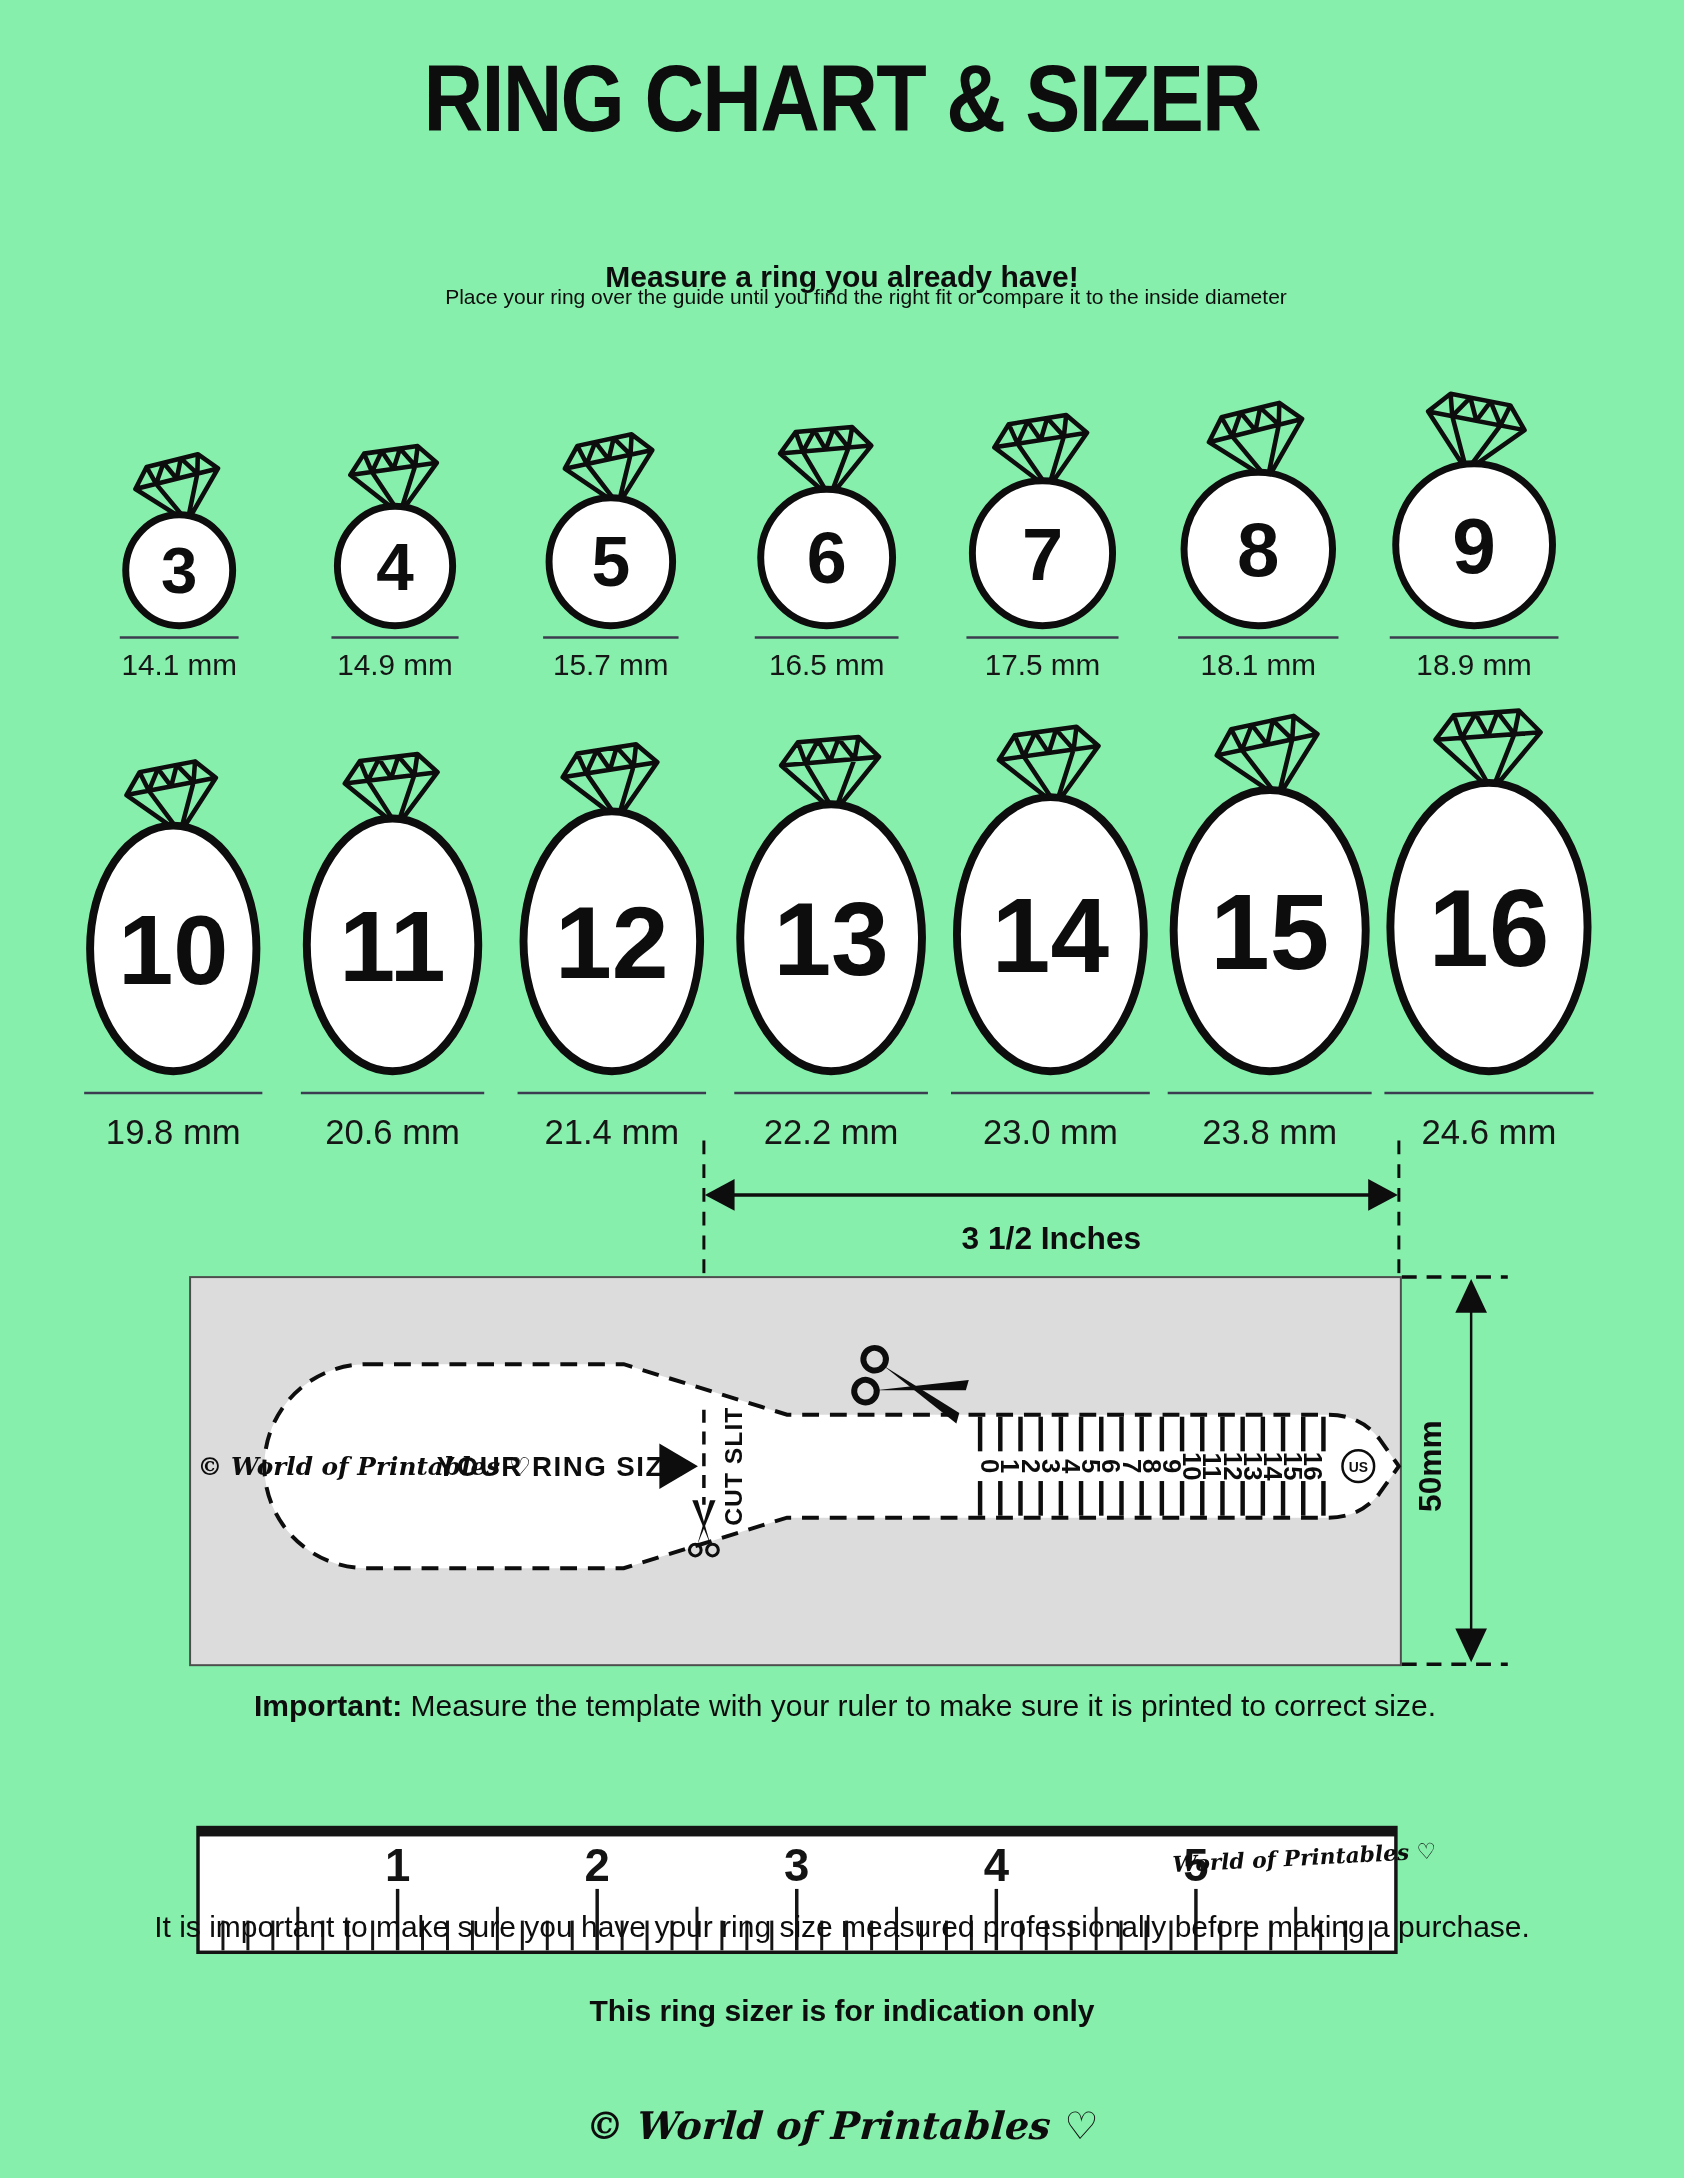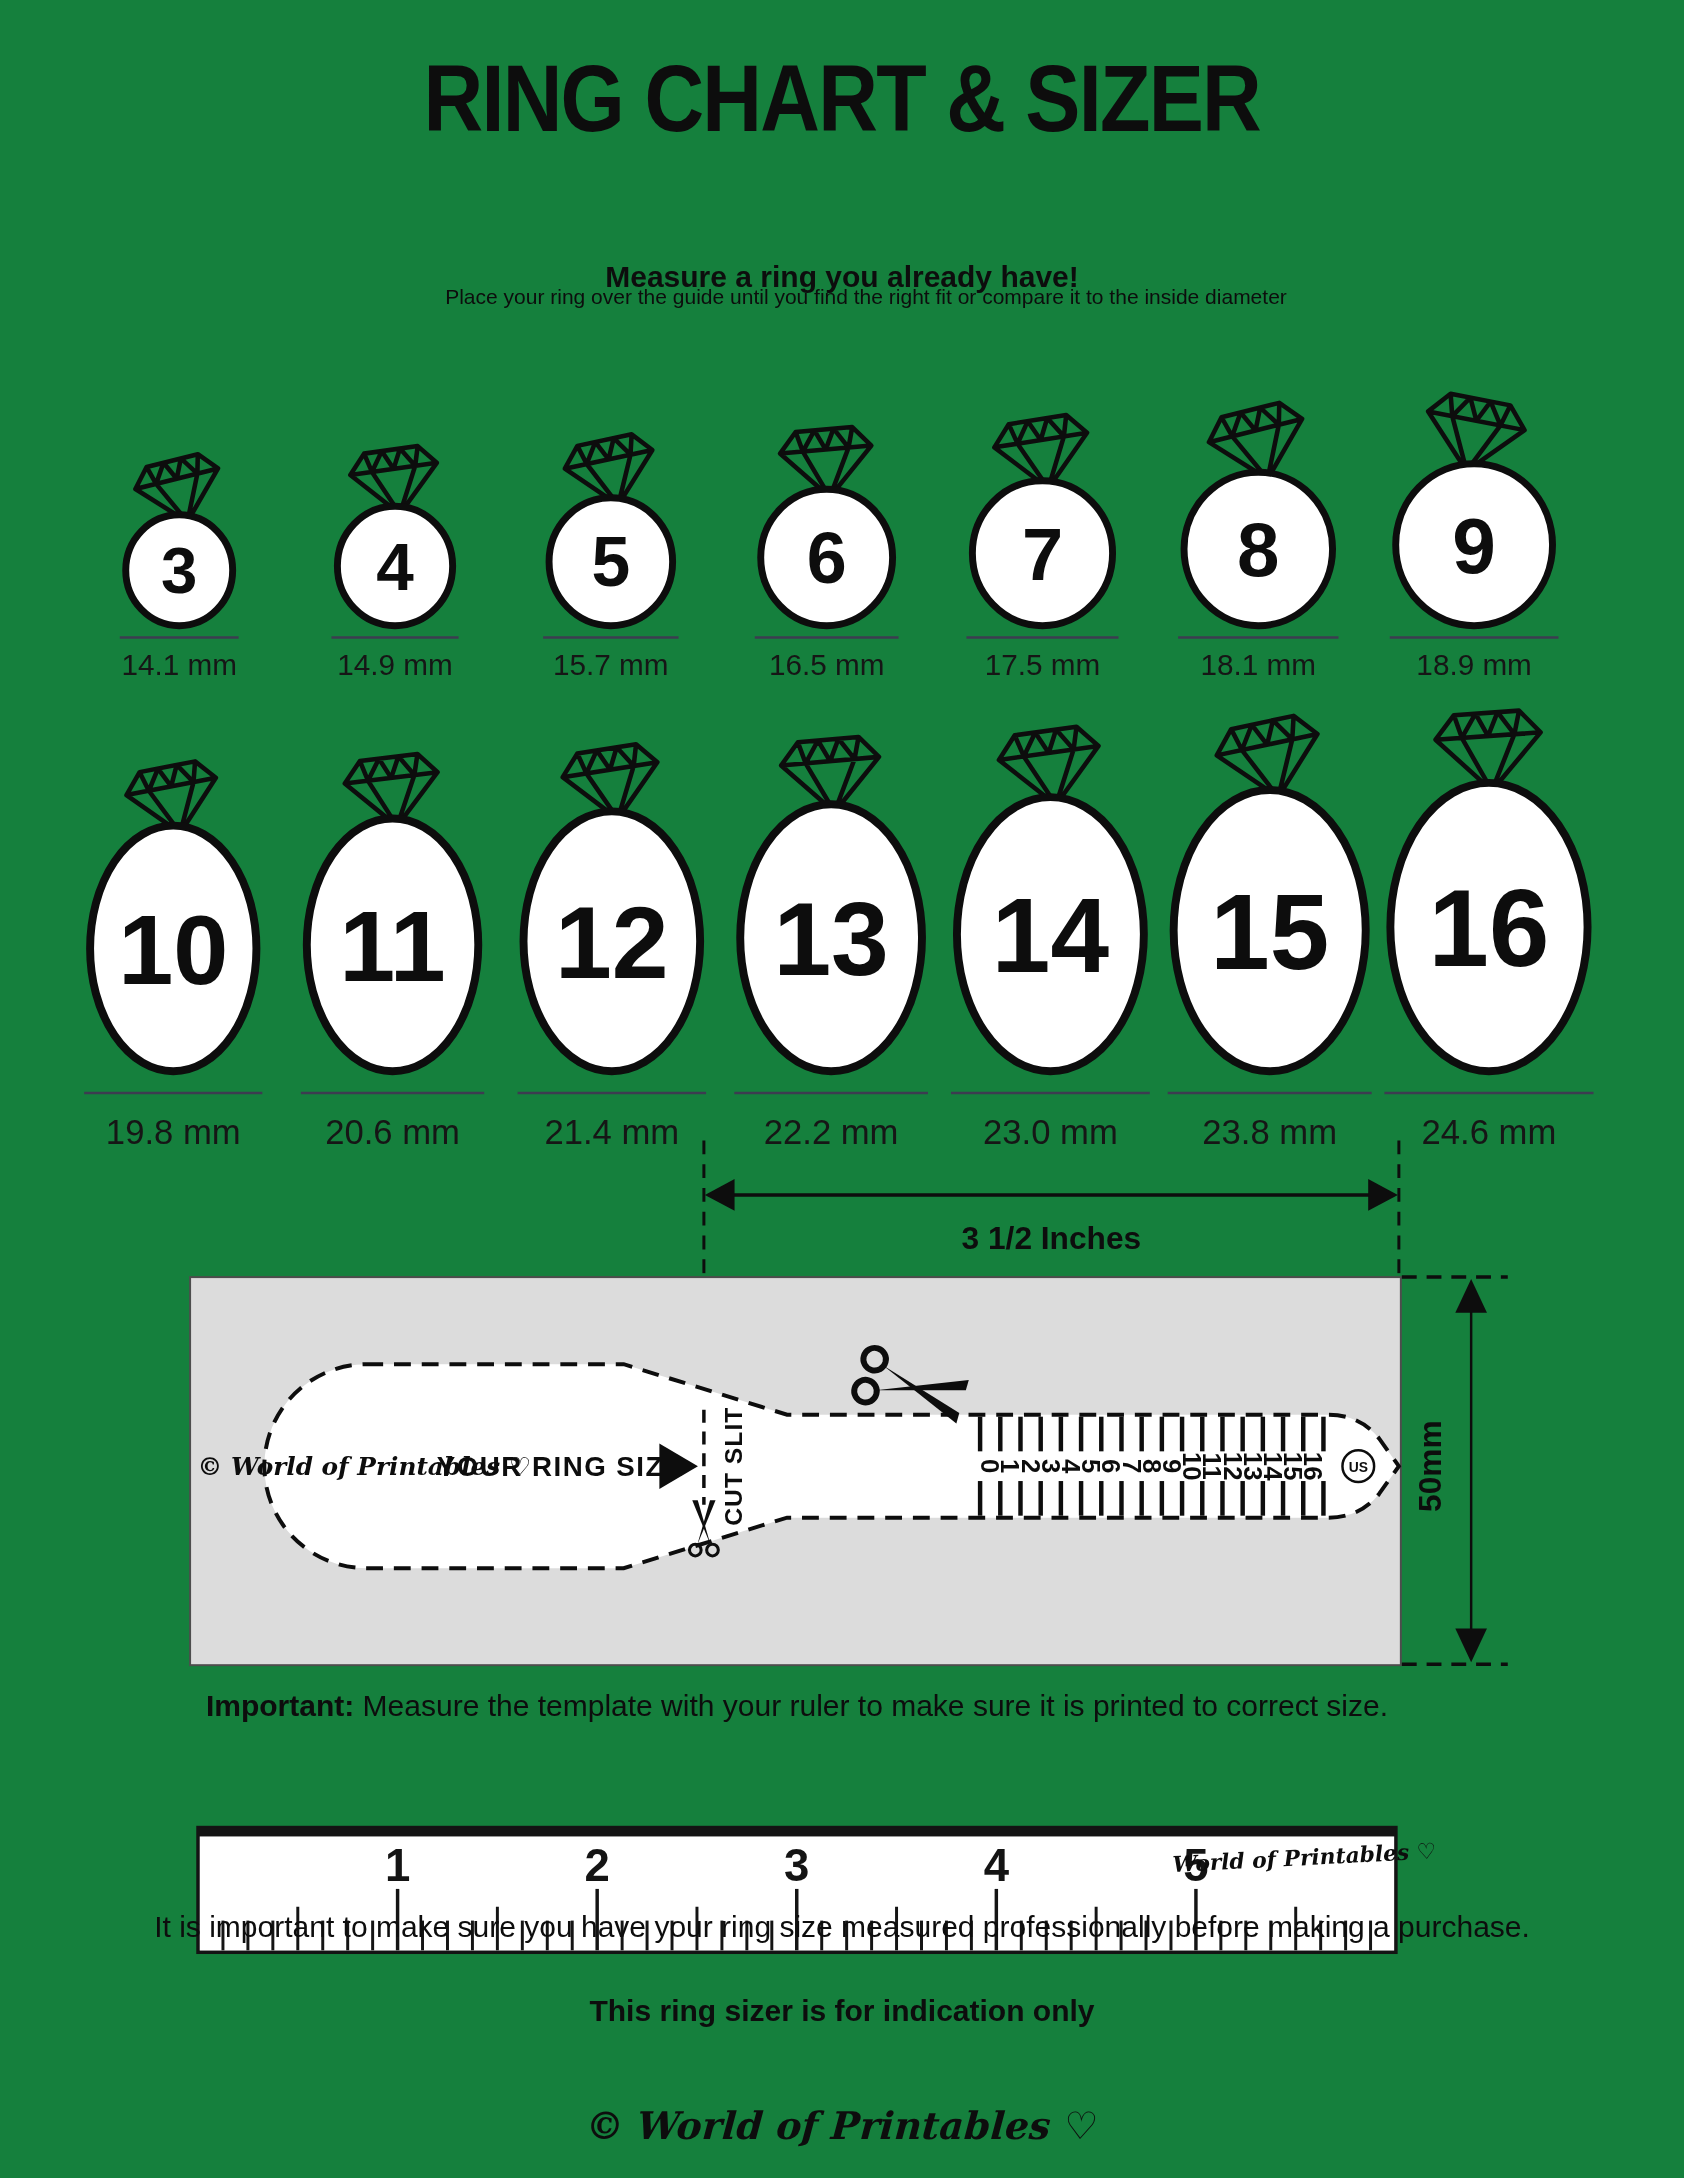--- a/index.html
+++ b/index.html
@@ -1,24 +1,24 @@
 <!DOCTYPE html>
 <html><head>
 <meta charset="utf-8">
 <style>
   html,body{margin:0;padding:0;background:#ffffff;}
-  .page{position:relative;width:1684px;height:2178px;background:#15803d;overflow:hidden;
+  .page{position:relative;width:1684px;height:2178px;background:#86efac;overflow:hidden;
         font-family:"Liberation Sans",sans-serif;color:#0d0d0d;}
   .abs{position:absolute;}
   .ctr{left:0;width:1684px;text-align:center;}
   .title{top:44px;font-size:95px;font-weight:700;letter-spacing:-2px;}
   .title span{display:inline-block;transform:scaleX(0.87);transform-origin:center;}
   .intro-bold{top:260px;font-size:30px;font-weight:700;}
   .intro-line{top:285px;font-size:21px;font-weight:400;margin-left:24px;}
-  .important{top:1689px;left:0;width:1594px;text-align:center;font-size:30px;}
+  .important{top:1689px;left:0;width:1594px;text-align:center;font-size:30px;padding-left:48px;}
   .important .b{font-weight:700;}
   .footer-bold{top:1994px;font-size:30px;font-weight:700;text-align:center;}
   .footer-line{top:1910px;font-size:30px;}
   .script{font-family:"DejaVu Serif",serif;font-style:italic;font-weight:700;}
   .footer-logo{top:2103px;font-size:38px;transform:skewX(-4deg);}
   svg text{font-family:"Liberation Sans",sans-serif;}
   svg .scripttxt{font-family:"DejaVu Serif",serif;font-style:italic;font-weight:700;}
 </style>
 </head>
 <body>

